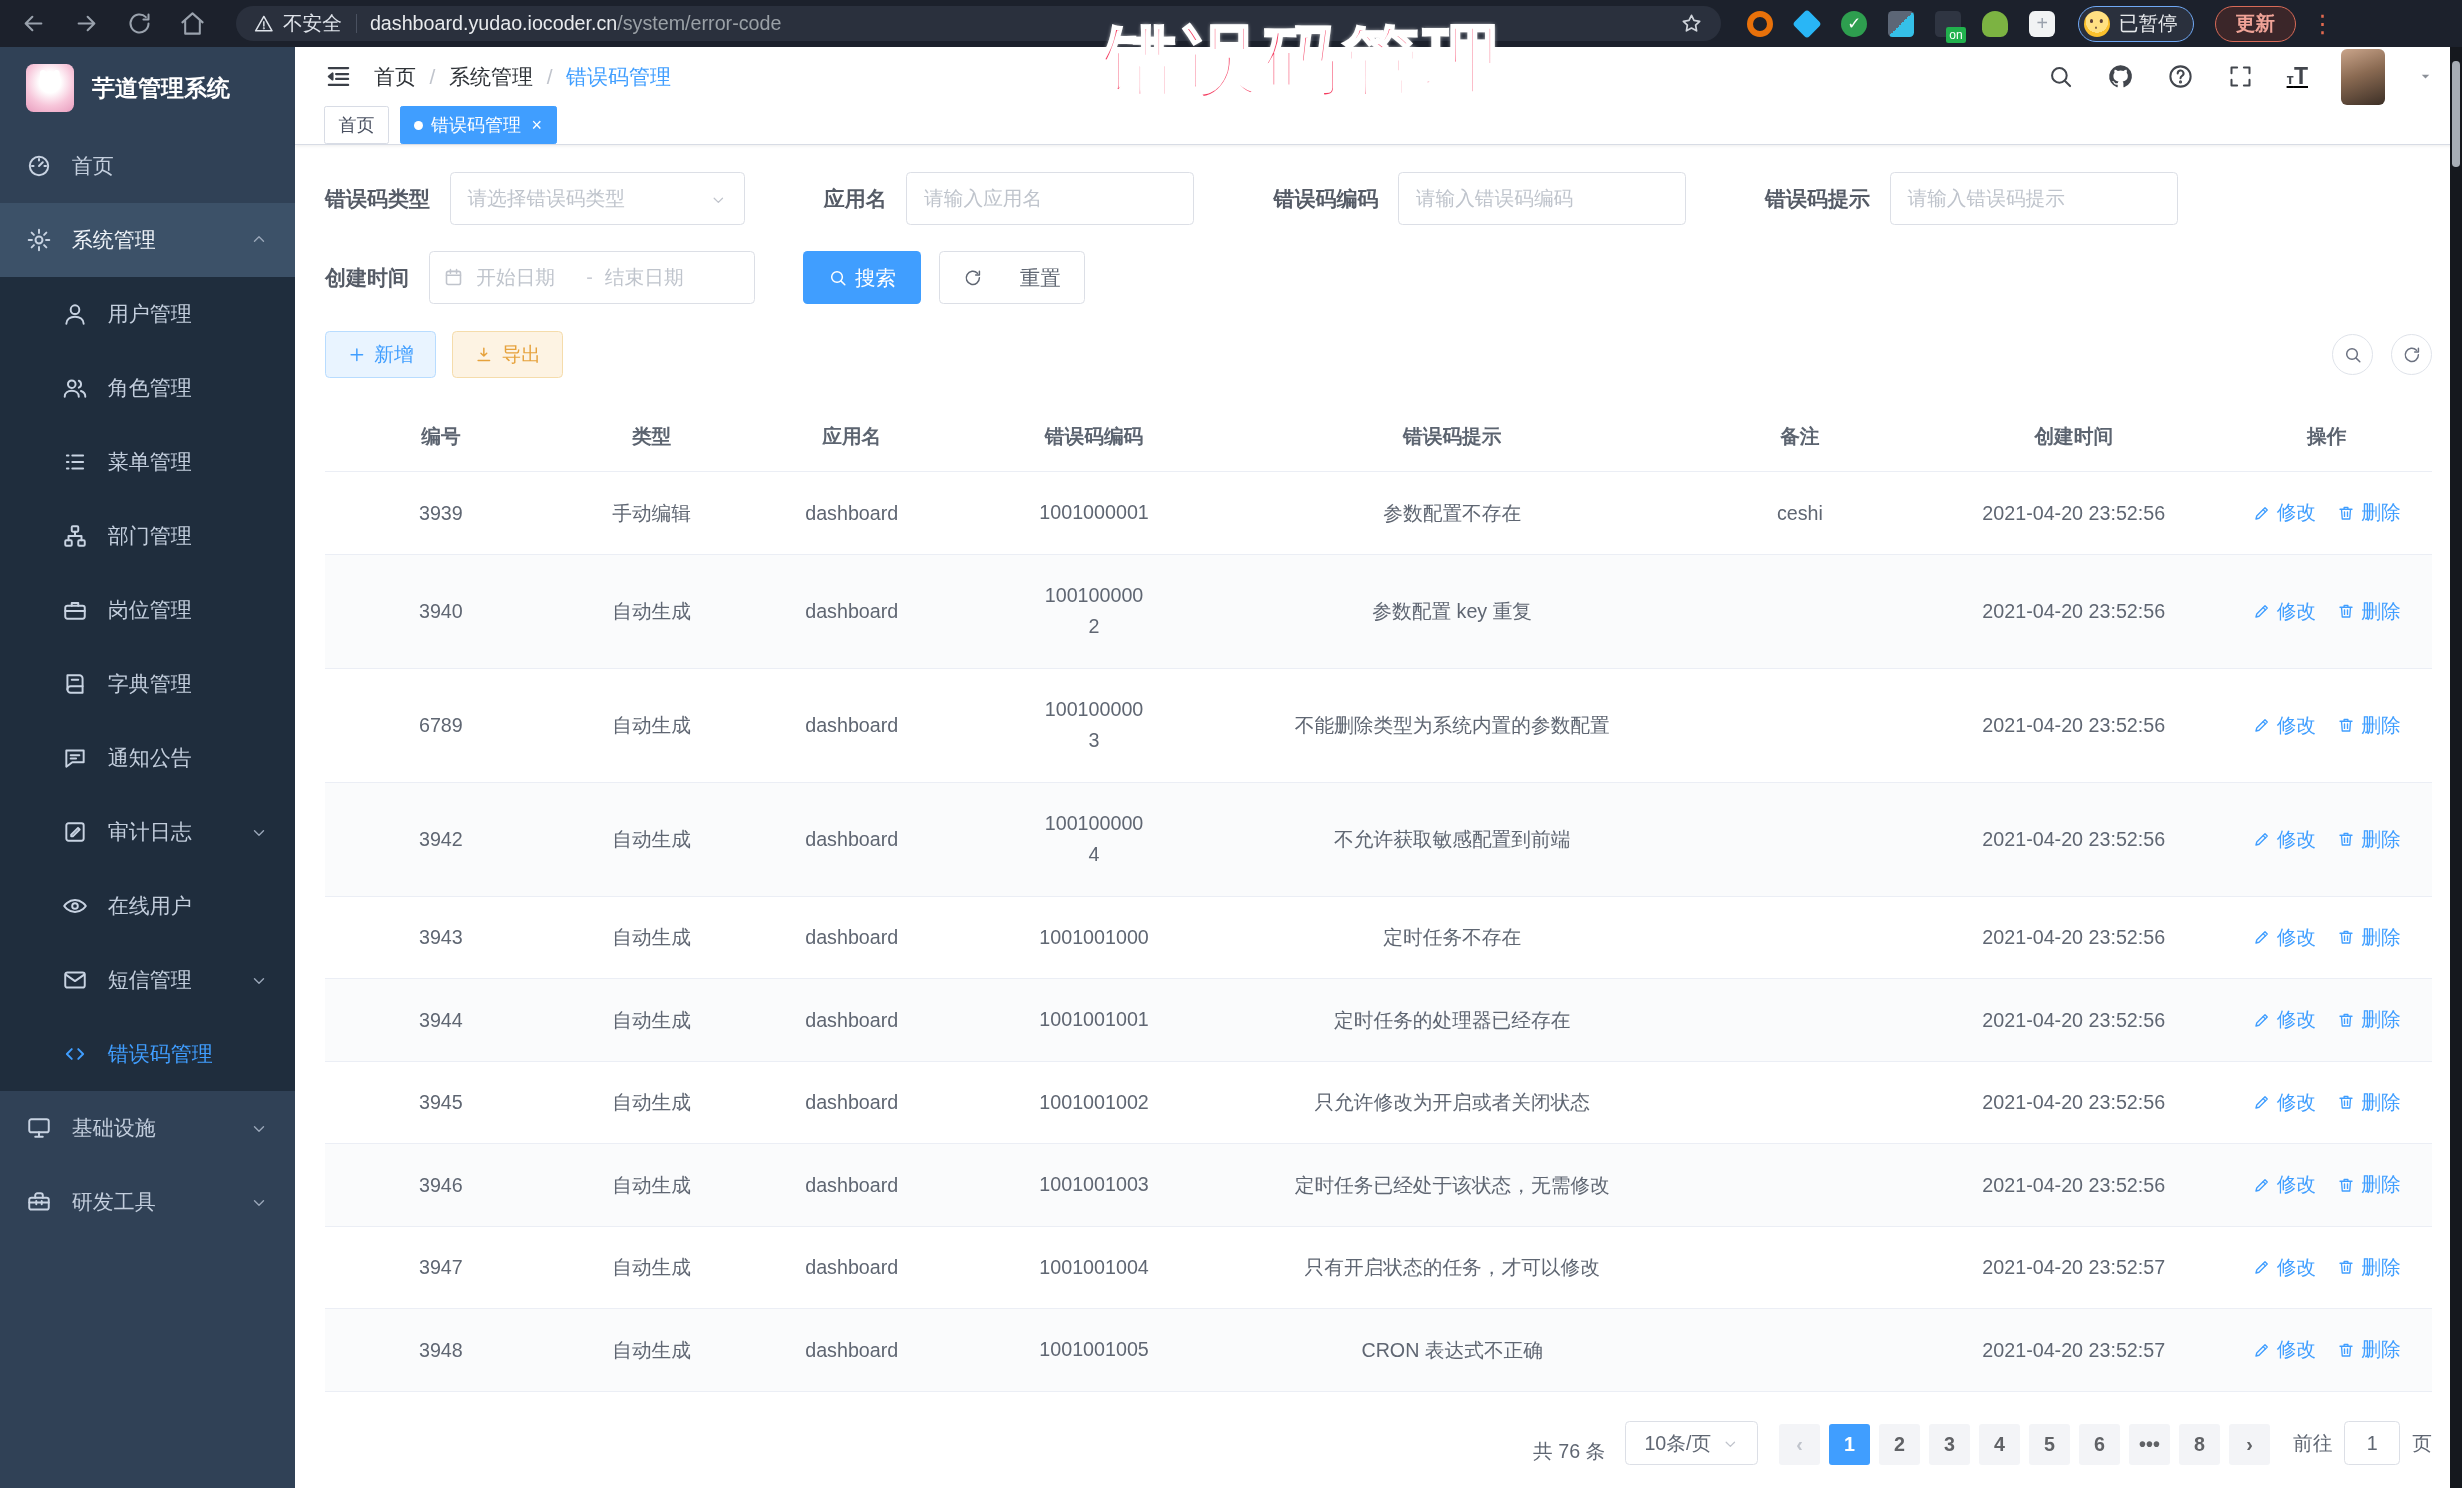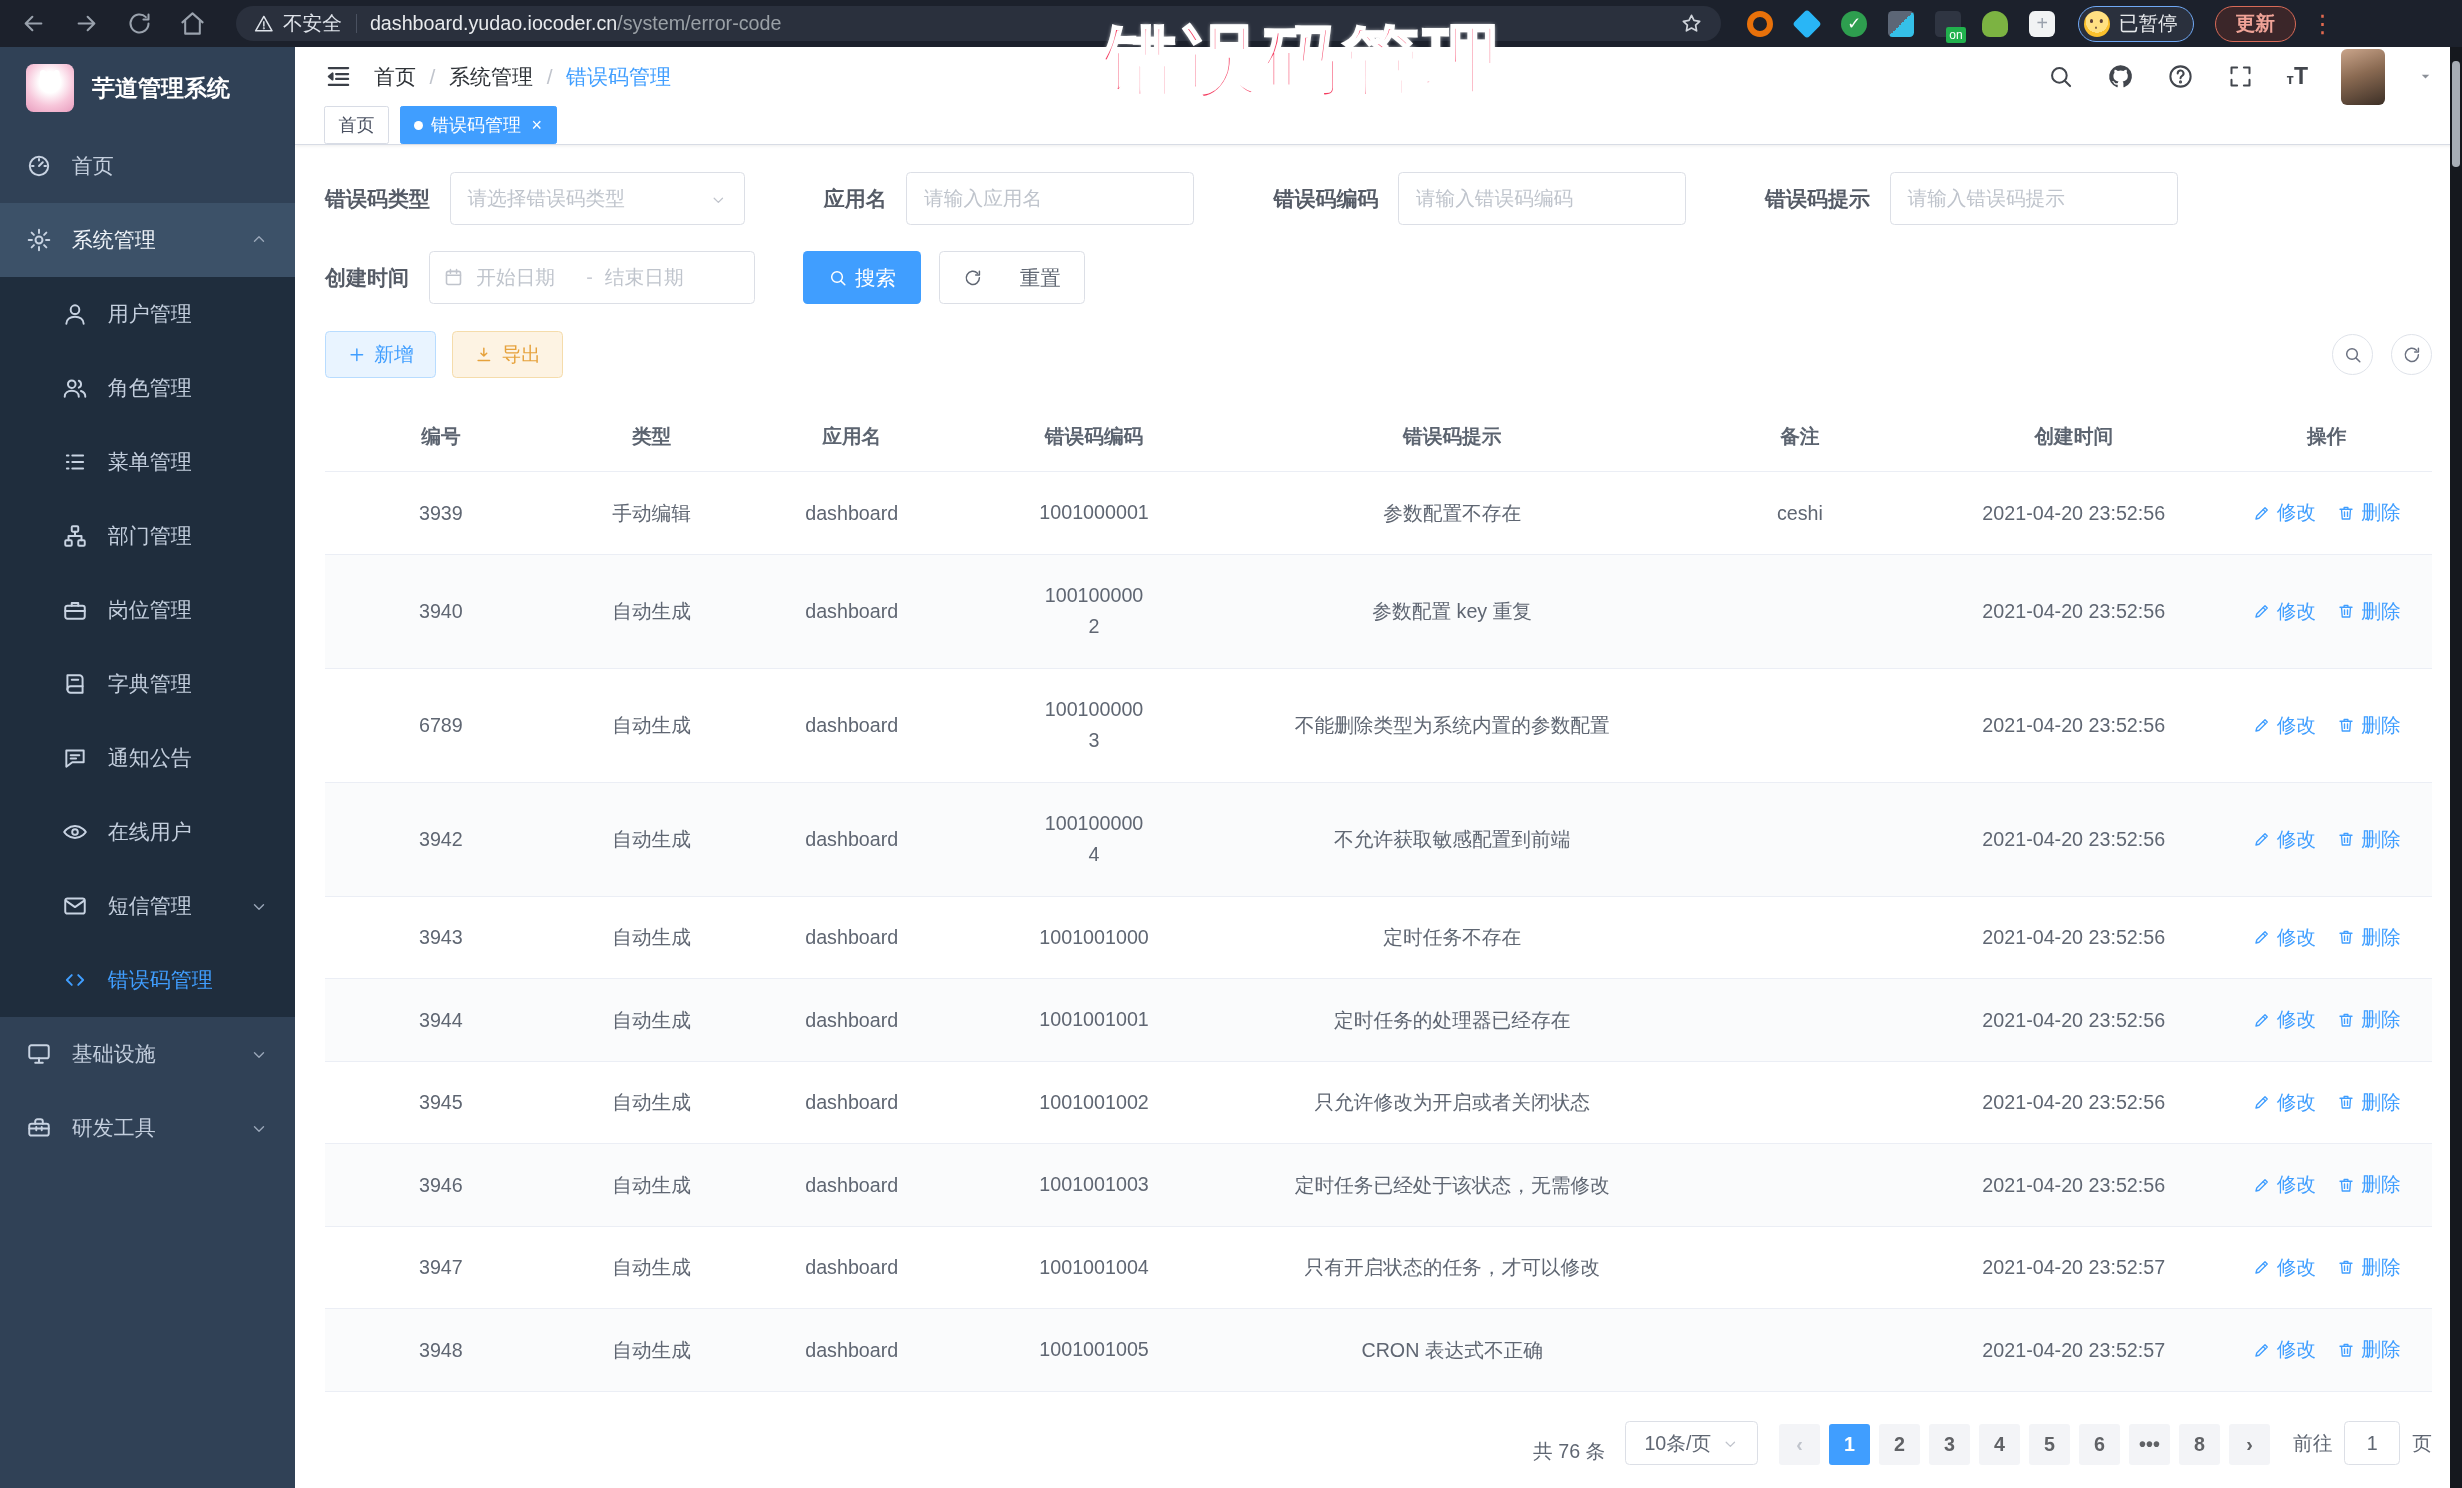--- a/index.html
+++ b/index.html
@@ -51,21 +51,21 @@
   .chev { width:18px; height:18px; margin-left:auto; margin-right:27px; color:#9aa7b9; flex:none; }
   .chev.up { transform:rotate(180deg); }
 
   .main { flex:1; display:flex; flex-direction:column; background:#fff; min-width:0; }
   .navbar { height:76px; display:flex; align-items:center; padding:0 29px; }
   .fold { width:29px; height:29px; color:#3a3f47; flex:none; }
   .breadcrumb { display:flex; align-items:center; margin-left:21px; font-size:21px; }
   .breadcrumb .bc { color:#2f3338; }
   .breadcrumb .sep { color:#c0c4cc; margin:0 13.6px; }
   .breadcrumb .bc.current { color:#409eff; }
-  .nav-right { margin-left:auto; display:flex; align-items:center; gap:33px; }
+  .nav-right { margin-left:auto; display:flex; align-items:center; gap:33px;text-decoration:underline; }
   .nav-ic2 { width:27px; height:27px; color:#42464d; flex:none; }
   .tsize { color:#42464d; font-size:23px; font-weight:700; }
   .tsize small { font-size:15px; }
   .avatar { width:44px; height:56px; border-radius:6px; background:linear-gradient(160deg,#caa58b 0%,#8a6a52 45%,#3c2f26 100%); }
   .caret { width:15px; height:15px; color:#8b9098; }
 
   .tagsbar { height:50px; display:flex; align-items:center; padding:0 29px; gap:10.6px; border-bottom:0.8px solid #d8dce5; box-shadow:0 1.5px 3px rgba(0,0,0,.06); }
   .tag { height:38px; display:inline-flex; align-items:center; gap:7.6px; padding:0 13.6px; border:0.8px solid #d8dce5; background:#fff; color:#495060; font-size:18px; border-radius:2.3px; cursor:pointer; }
   .tag.active { background:#409eff; border-color:#409eff; color:#fff; }
   .tag .dot { width:9px; height:9px; border-radius:50%; background:#fff; }
@@ -241,20 +241,30 @@
         </div>
         <div class="menu-item sub">
           <span class="mi"><svg viewBox="0 0 24 24" width="100%" height="100%" fill="none" stroke="currentColor" stroke-width="1.8" stroke-linecap="round" stroke-linejoin="round">
               <path d="M4 5h16v11H9.5L4 20V5z"></path>
               <path d="M8 9.5h8M8 12.5h5"></path>
             </svg></span>
           <span>通知公告</span>
         </div>
         <div class="menu-item sub">
           <span class="mi"><svg viewBox="0 0 24 24" width="100%" height="100%" fill="none" stroke="currentColor" stroke-width="1.8" stroke-linecap="round" stroke-linejoin="round">
+              <rect x="4" y="4" width="16" height="16" rx="2"></rect>
+              <path d="M14.8 8.2l1.5 1.5L10 16H8.5v-1.5z"></path>
+            </svg></span>
+          <span>审计日志</span>
+          <span class="chev "><svg viewBox="0 0 24 24" width="100%" height="100%" fill="none" stroke="currentColor" stroke-width="1.8" stroke-linecap="round" stroke-linejoin="round">
+              <path d="M6 9l6 6 6-6"></path>
+            </svg></span>
+        </div>
+        <div class="menu-item sub">
+          <span class="mi"><svg viewBox="0 0 24 24" width="100%" height="100%" fill="none" stroke="currentColor" stroke-width="1.8" stroke-linecap="round" stroke-linejoin="round">
               <path d="M2 12s3.5-5.5 10-5.5S22 12 22 12s-3.5 5.5-10 5.5S2 12 2 12z"></path>
               <circle cx="12" cy="12" r="2.6"></circle>
             </svg></span>
           <span>在线用户</span>
         </div>
         <div class="menu-item sub">
           <span class="mi"><svg viewBox="0 0 24 24" width="100%" height="100%" fill="none" stroke="currentColor" stroke-width="1.8" stroke-linecap="round" stroke-linejoin="round">
               <rect x="3" y="5" width="18" height="14" rx="2"></rect>
               <path d="M3.5 7l8.5 6 8.5-6"></path>
             </svg></span>

